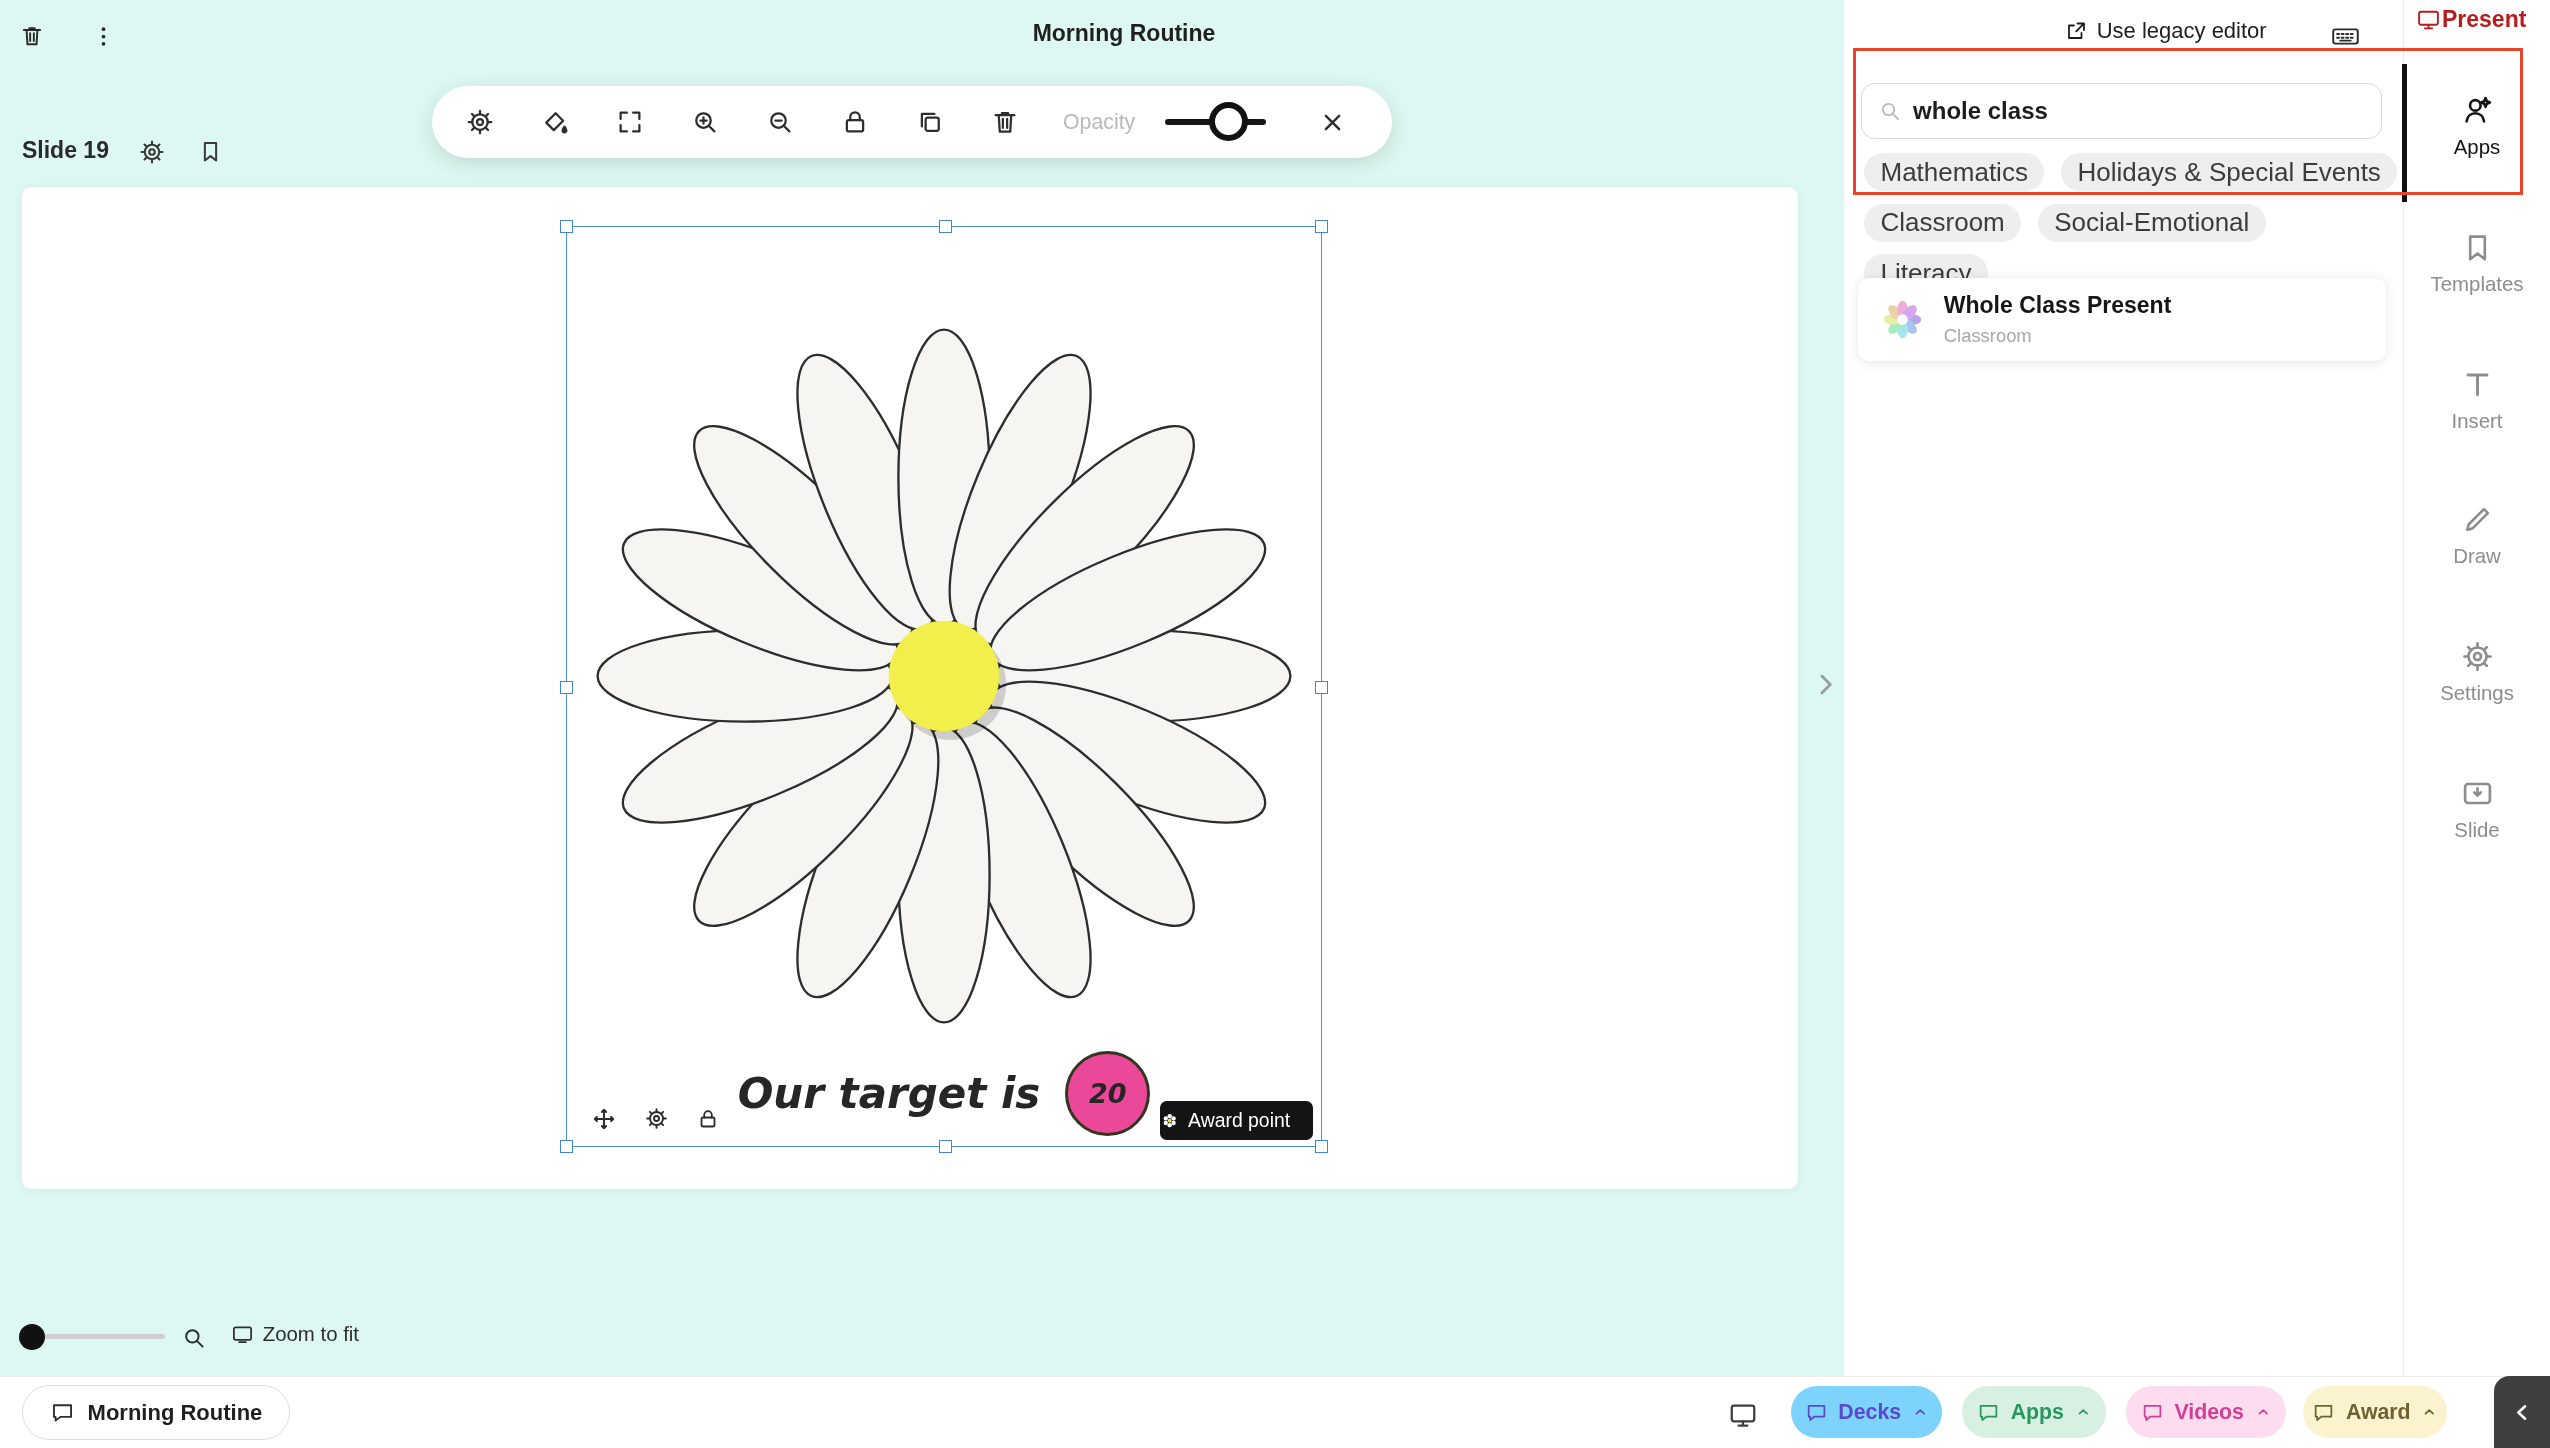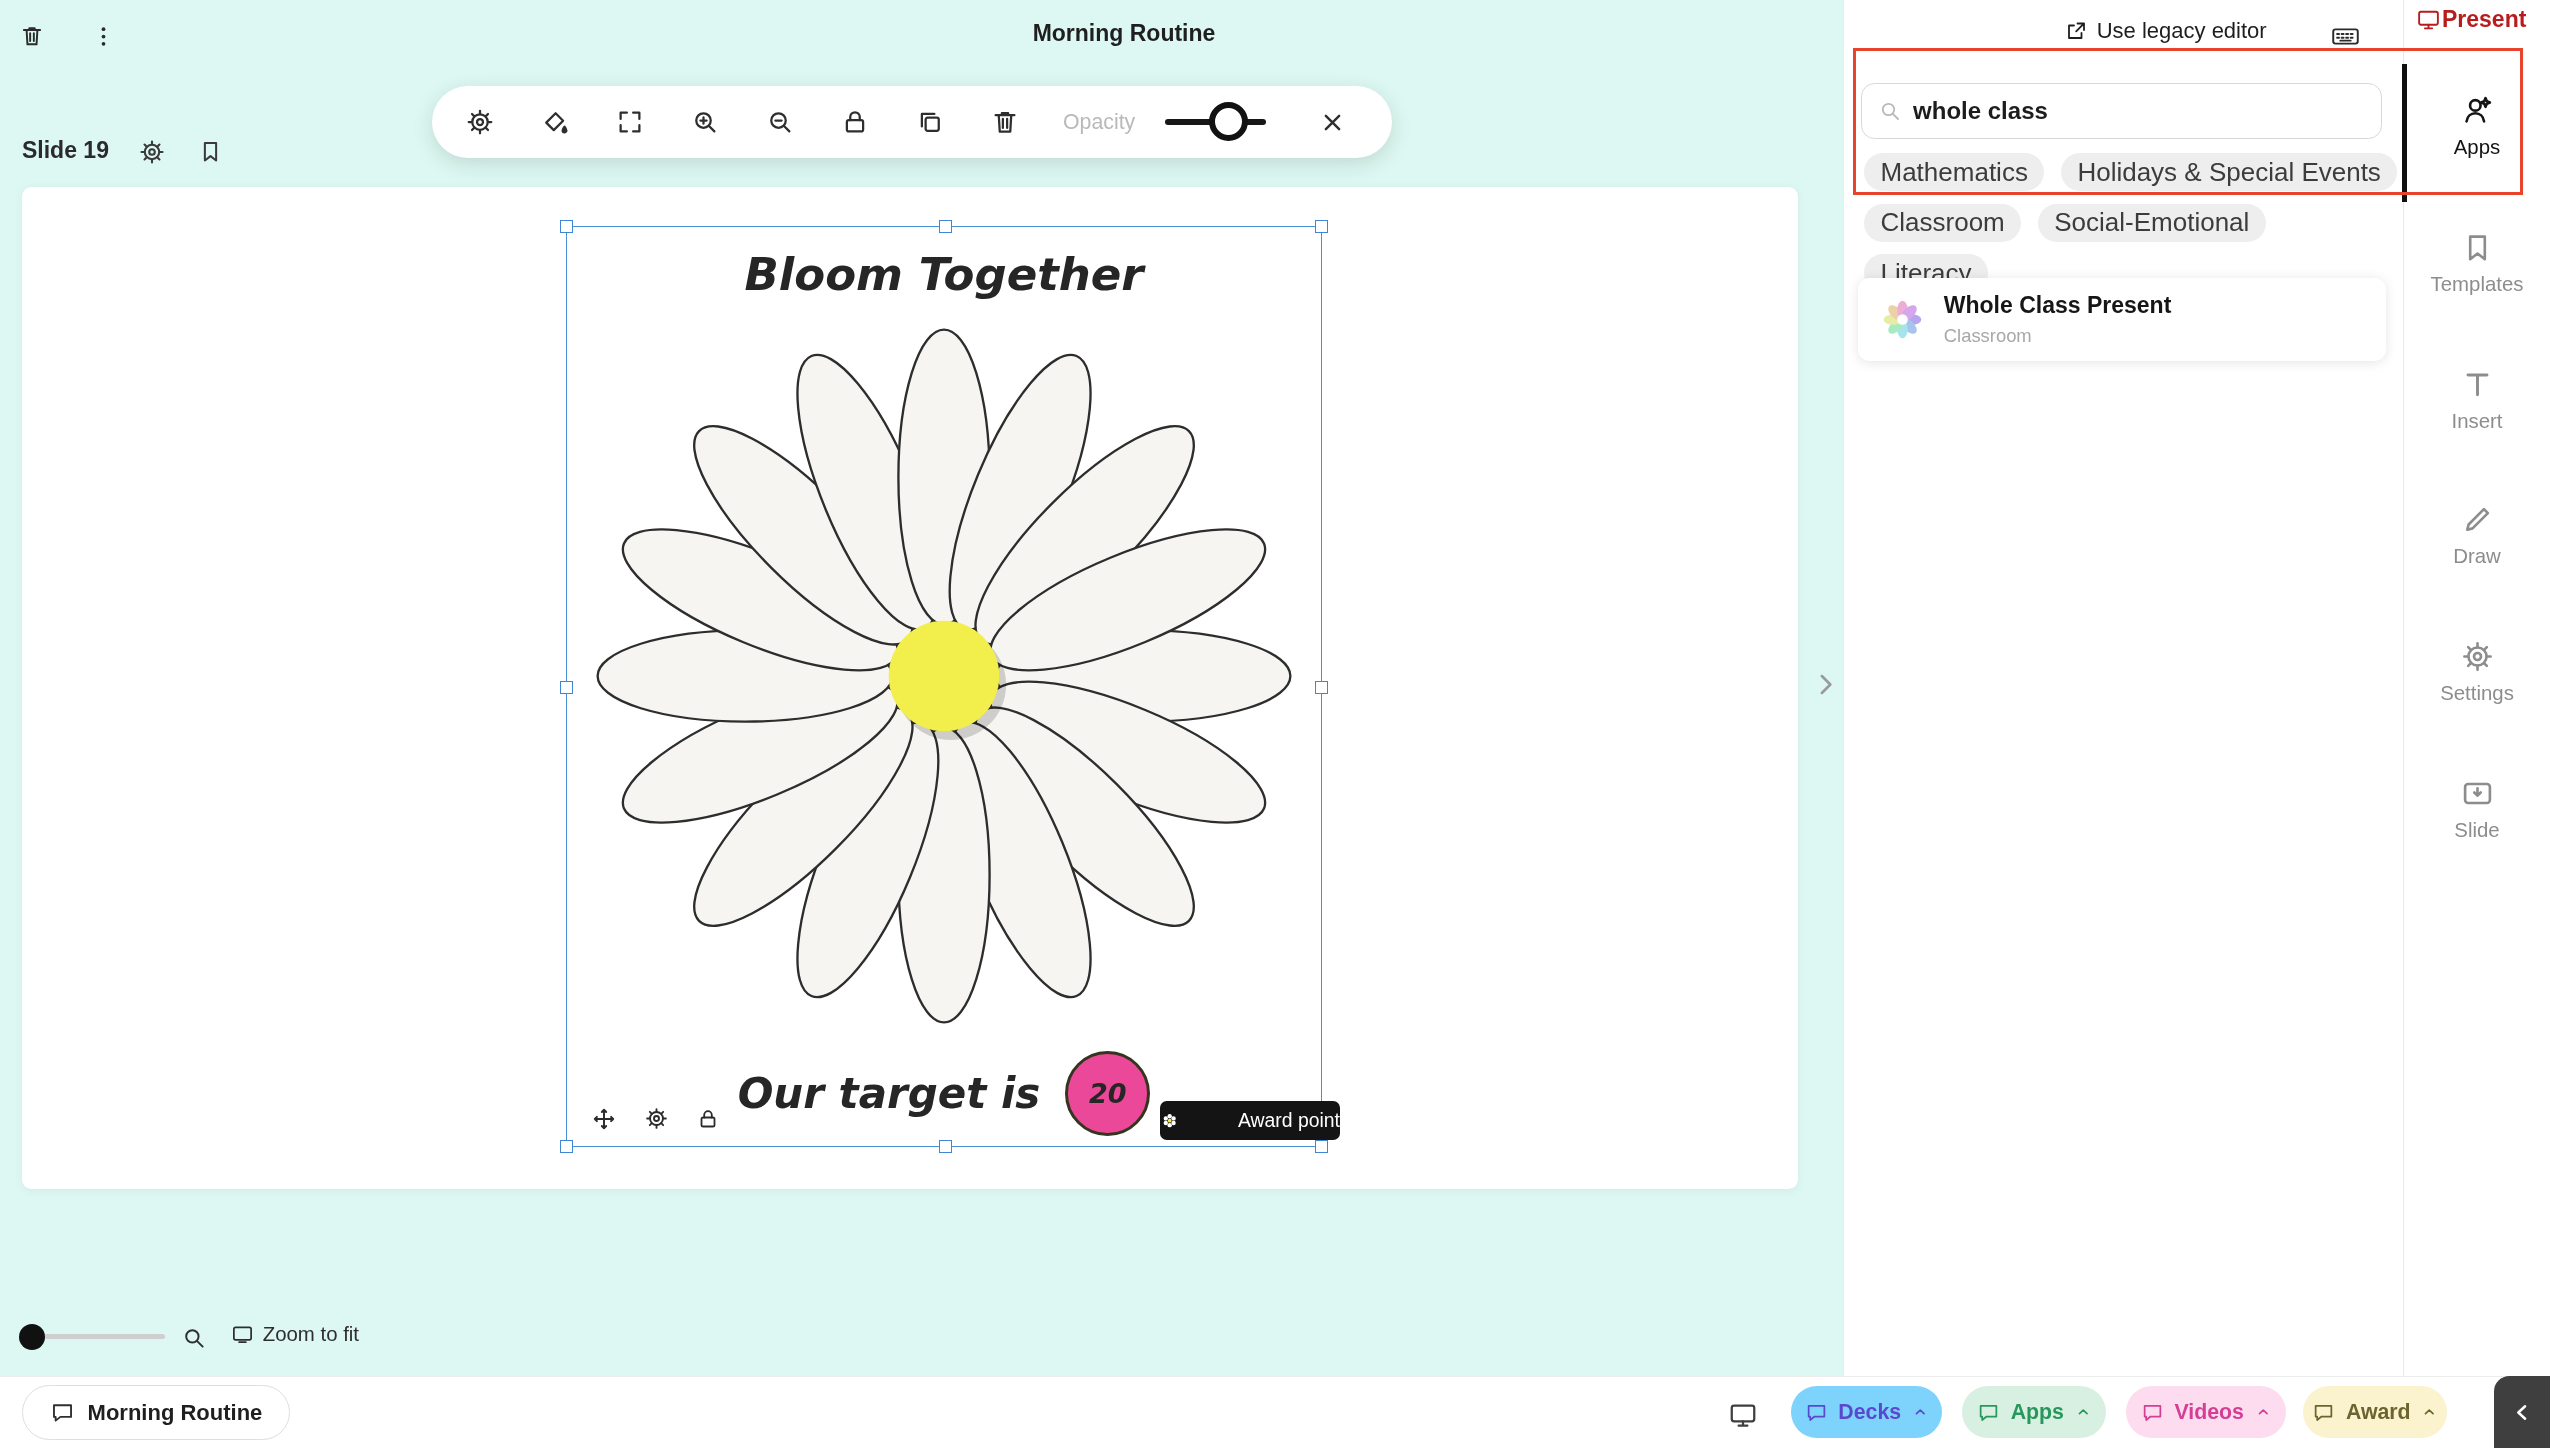--- a/index.html
+++ b/index.html
@@ -161,21 +161,20 @@
 
     <div class="hdl" style="left:-6.8px;top:-6.8px"></div>
     <div class="hdl" style="left:372px;top:-6.8px"></div>
     <div class="hdl" style="right:-6.8px;top:-6.8px"></div>
     <div class="hdl" style="left:-6.8px;top:454px"></div>
     <div class="hdl" style="right:-6.8px;top:454px"></div>
     <div class="hdl" style="left:-6.8px;bottom:-6.8px"></div>
     <div class="hdl" style="left:372px;bottom:-6.8px"></div>
     <div class="hdl" style="right:-6.8px;bottom:-6.8px"></div>
 
-    <div class="abs hand" style="left:0;top:21.3px;width:100%;text-align:center;font-size:45px">Bloom Together</div>
 
     <svg class="abs" style="left:18.4px;top:90px" width="718" height="718" viewBox="-370 -370 740 740">
       <defs>
         <ellipse id="petal" cx="205" cy="0" rx="152" ry="47" fill="#f6f5f1" stroke="#2d2d2d" stroke-width="2.4"></ellipse>
       </defs>
       <use href="#petal" transform="rotate(0)"></use>
         <use href="#petal" transform="rotate(22.5)"></use>
       <use href="#petal" transform="rotate(45)"></use>
         <use href="#petal" transform="rotate(67.5)"></use>
       <use href="#petal" transform="rotate(90)"></use>
@@ -214,22 +213,22 @@
           </svg>
       </div>
       <div class="iconbtn" style="width:31px;height:31px">
         <svg class="s" width="24" height="24" viewBox="0 0 24 24">
           <rect x="5.5" y="10.5" width="13" height="9" rx="1.6"></rect>
             <path d="M8.2 10.5V8a3.8 3.8 0 0 1 7.6 0v2.5"></path>
           </svg>
       </div>
     </div>
 
-    <div class="abs flex" style="left:593px;top:874px;width:180px;height:39px;background:#141414;border-radius:6.8px;
-                justify-content:space-between;gap:8.7px;color:#fff;cursor:pointer">
+    <div class="abs flex" style="left:593px;top:874px;width:153px;height:39px;background:#141414;border-radius:6.8px;
+                justify-content:flex-start;gap:8.7px;color:#fff;cursor:pointer">
       <svg width="19.4" height="19.4" viewBox="0 0 24 24">
         <g fill="#ffffff">
             <circle cx="12" cy="6.5" r="2.7"></circle>
             <circle cx="16.8" cy="9.2" r="2.7"></circle>
             <circle cx="16.8" cy="14.8" r="2.7"></circle>
         <circle cx="12" cy="17.5" r="2.7"></circle>
             <circle cx="7.2" cy="14.8" r="2.7"></circle>
             <circle cx="7.2" cy="9.2" r="2.7"></circle>
           </g>
         <circle cx="12" cy="12" r="2.3" fill="#f2ee4c"></circle>

